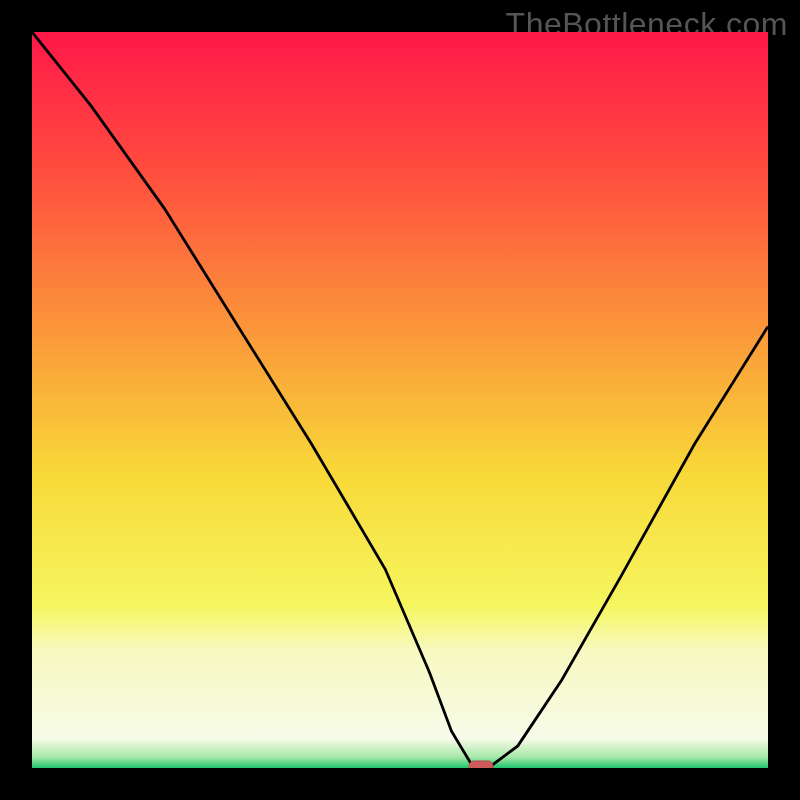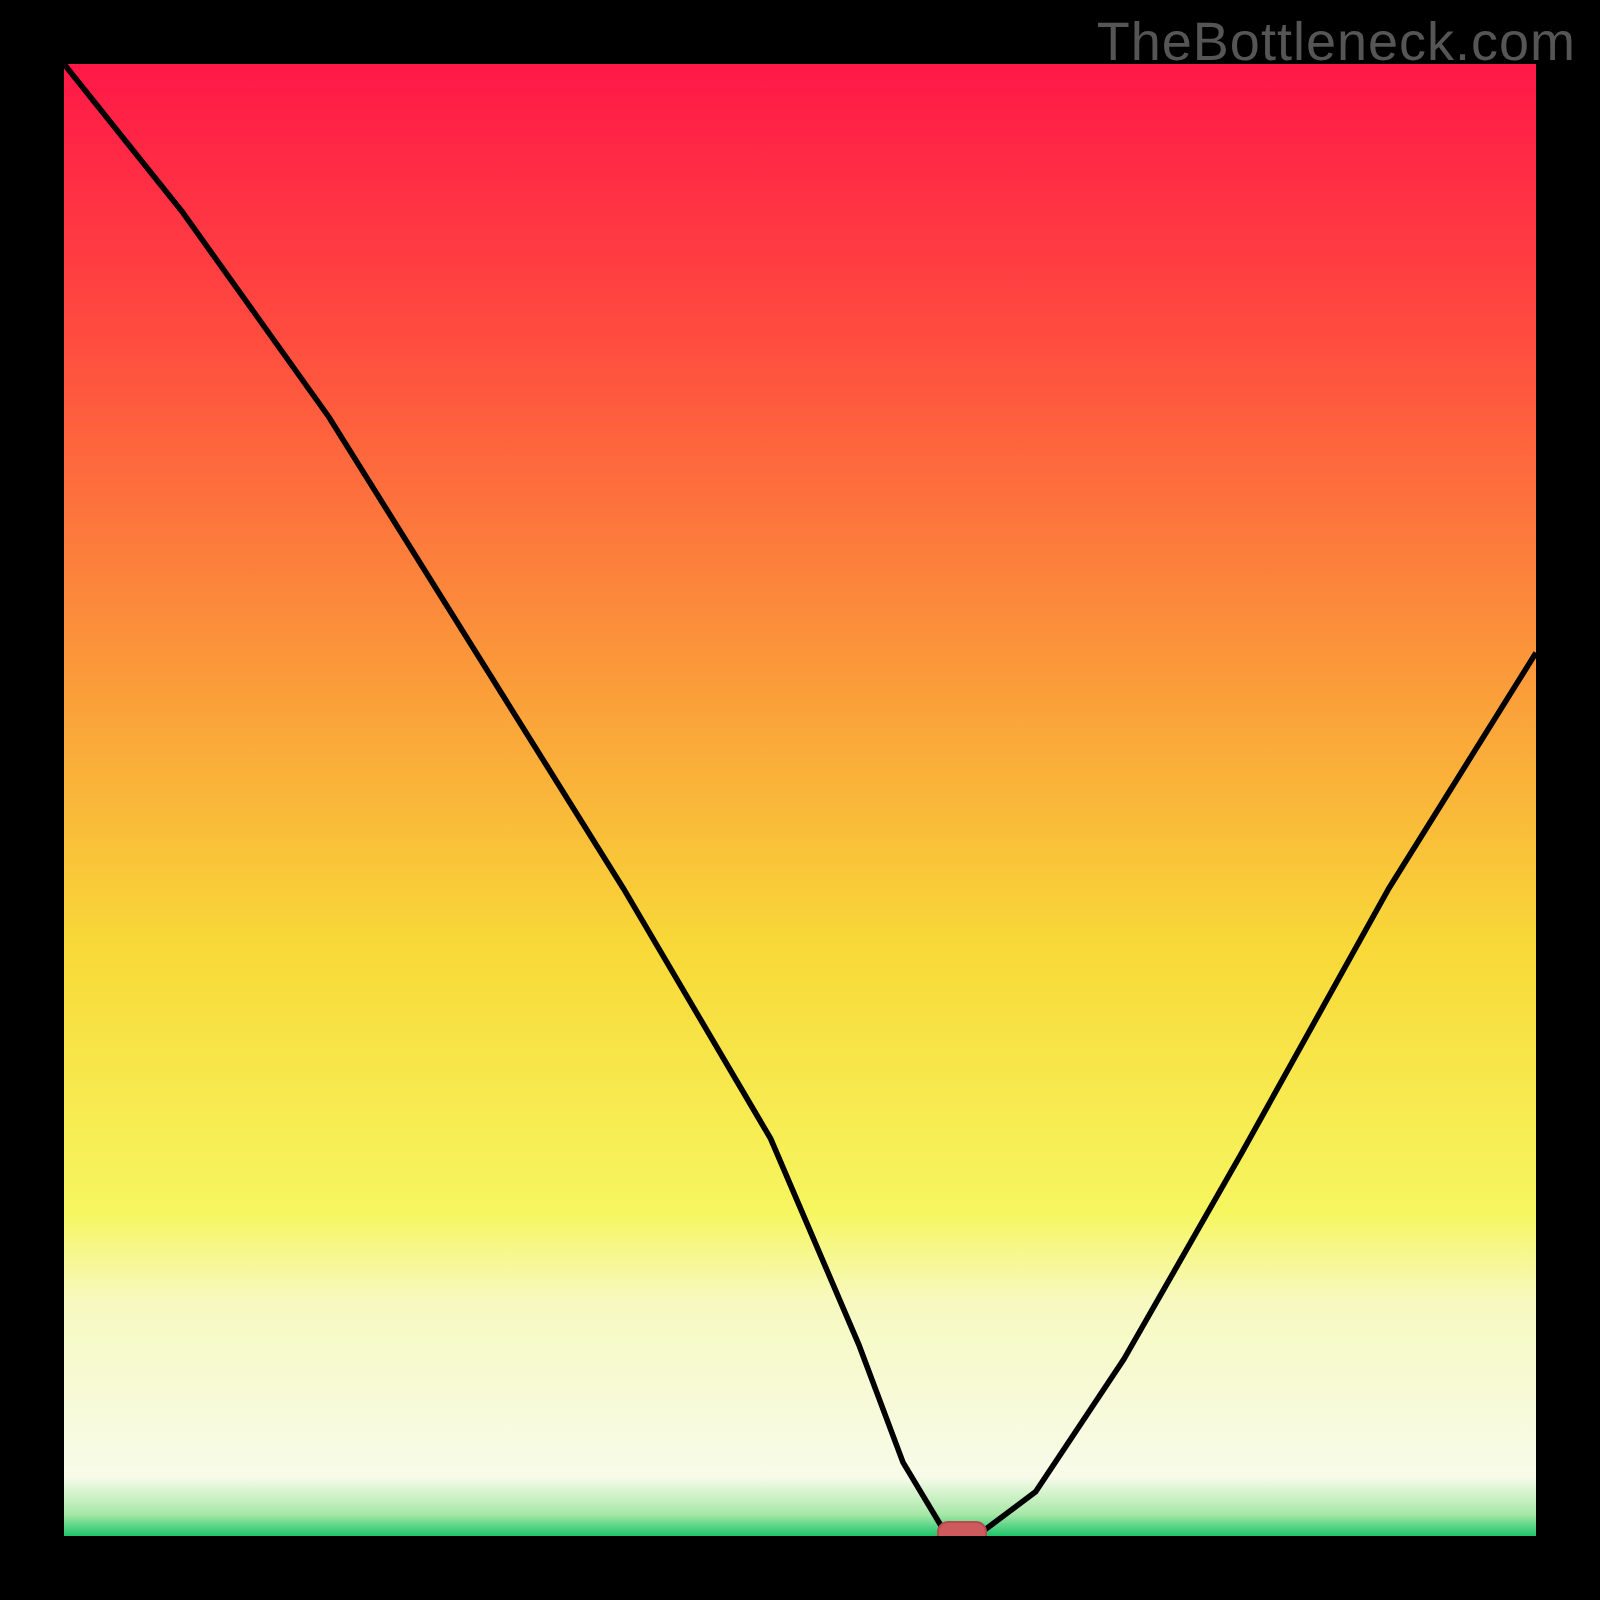--- a/index.html
+++ b/index.html
@@ -22,21 +22,21 @@
     top: 32px;
     width: 736px;
     height: 736px;
   }
   .watermark {
     position: absolute;
     top: 6px;
     right: 12px;
     color: #555;
     font-family: Arial, Helvetica, sans-serif;
-    font-size: 27px;
+    font-size: 32px;
     font-weight: 500;
     letter-spacing: 0.5px;
   }
 </style>
 </head>
 <body>
 
 <div class="frame">
   <div class="watermark">TheBottleneck.com</div>
 

